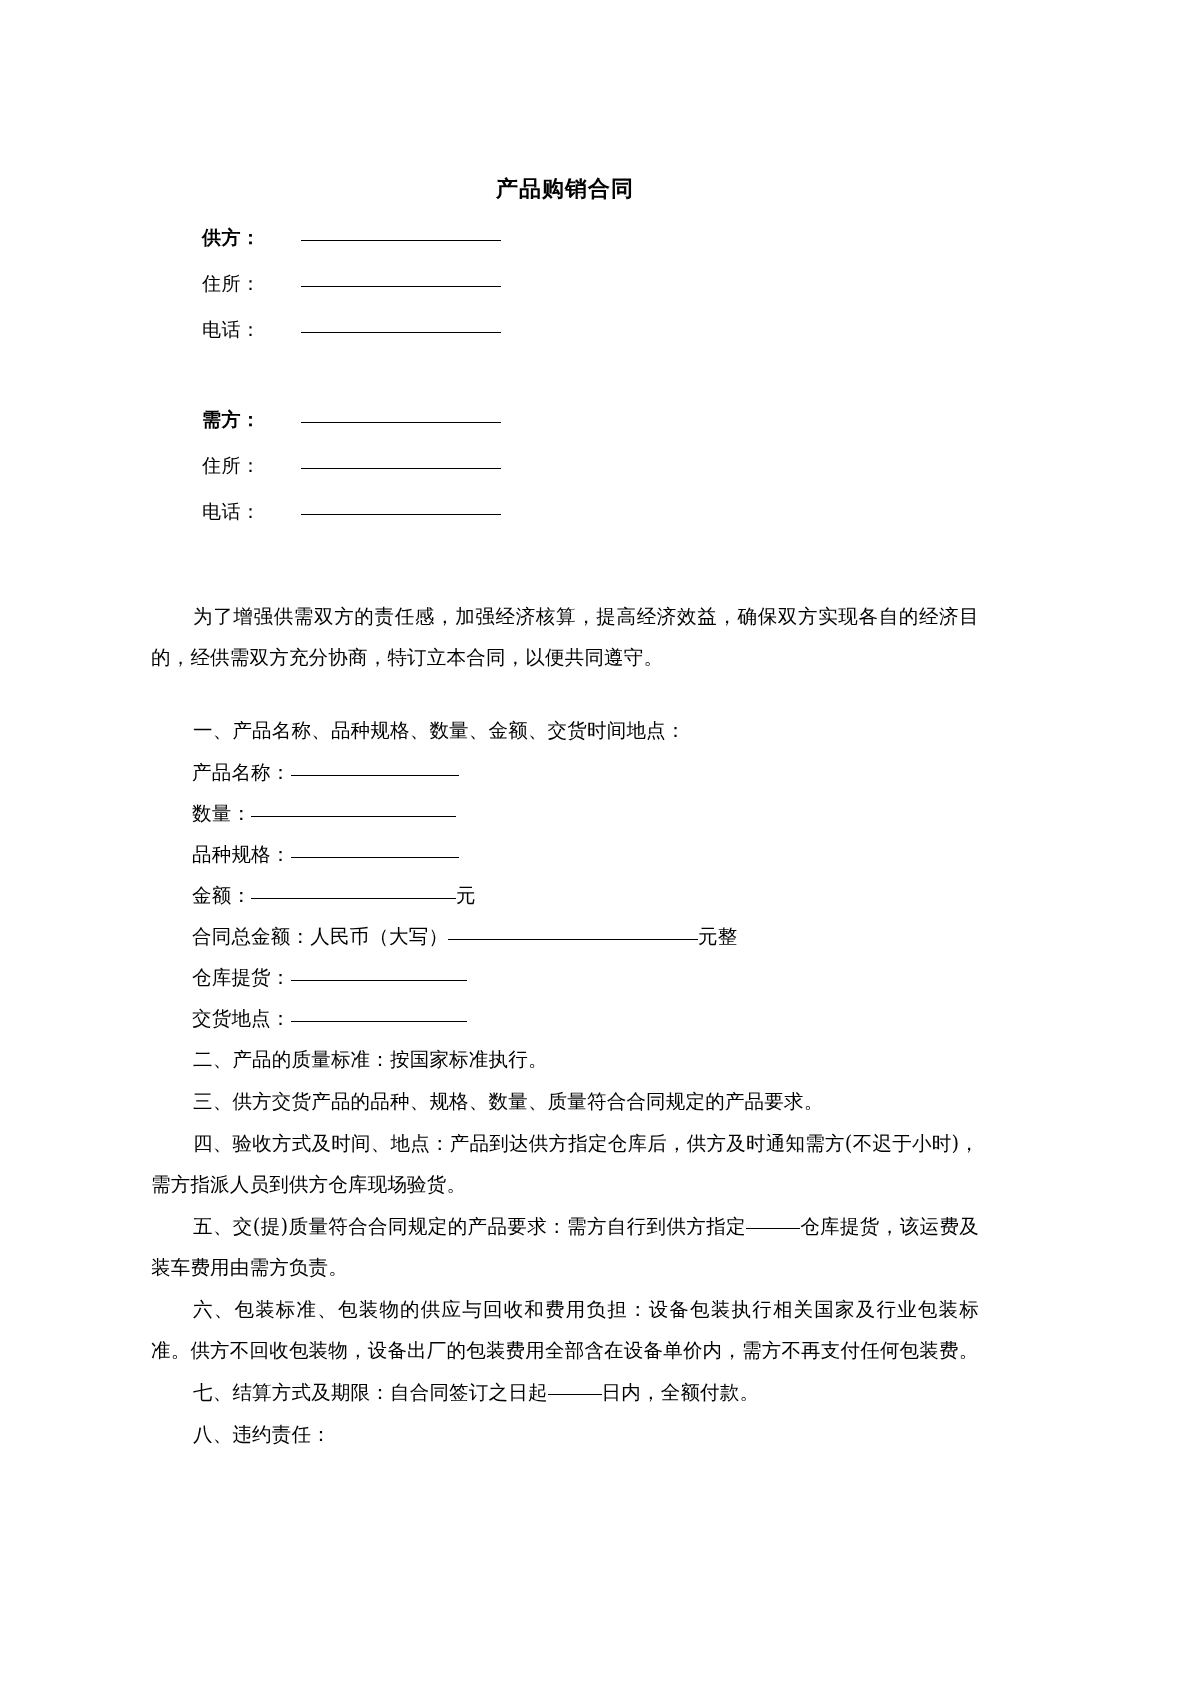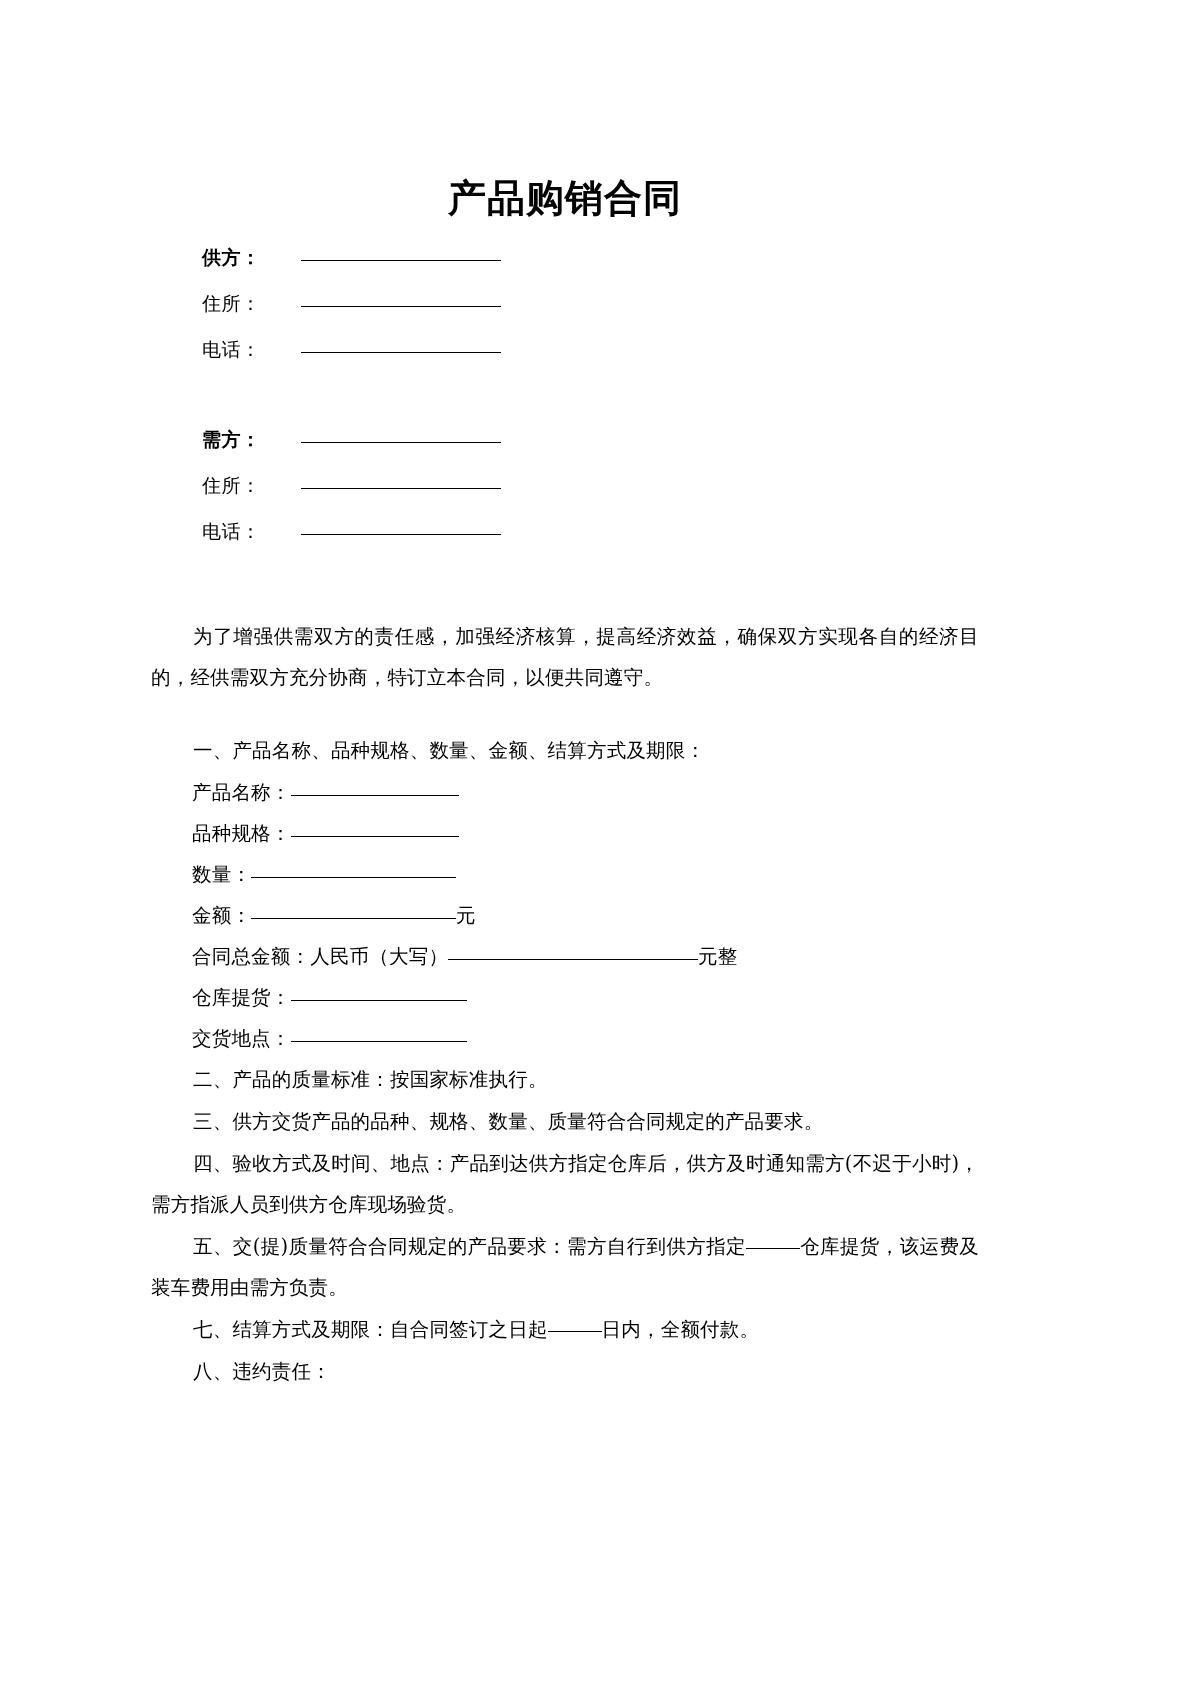--- a/index.html
+++ b/index.html
@@ -25,21 +25,21 @@
     position: absolute;
     left: 150px;
     top: 0;
     width: 830px;
   }
 
   
   .doc-title {
     font-family: "DejaVu Sans", "Liberation Sans", sans-serif;
     font-weight: bold;
-    font-size: 38px;
+    font-size: 22px;
     text-align: center;
     letter-spacing: 1px;
     margin: 0;
     padding-top: 176px;
     line-height: 1.2;
   }
 
   
   .party-block {
     margin-top: 26px;
@@ -154,33 +154,33 @@
         <span class="blank-line bl-200"></span>
       </div>
       <div class="field-row">
         <span class="field-label">电话：</span>
         <span class="blank-line bl-200"></span>
       </div>
     </div>
 
     <p class="para indent intro">为了增强供需双方的责任感，加强经济核算，提高经济效益，确保双方实现各自的经济目的，经供需双方充分协商，特订立本合同，以便共同遵守。</p>
 
-    <p class="para indent section-gap">一、产品名称、品种规格、数量、金额、结算方式及期限：</p>
+    <p class="para indent section-gap">一、产品名称、品种规格、数量、金额、交货时间地点：</p>
 
     <div class="item-row">
       <span class="item-label">产品名称：</span>
       <span class="blank-line bl-170"></span>
     </div>
     <div class="item-row">
+      <span class="item-label">数量：</span>
+      <span class="blank-line bl-205"></span>
+    </div>
+    <div class="item-row">
       <span class="item-label">品种规格：</span>
       <span class="blank-line bl-170"></span>
-    </div>
-    <div class="item-row">
-      <span class="item-label">数量：</span>
-      <span class="blank-line bl-205"></span>
     </div>
     <div class="item-row">
       <span class="item-label">金额：</span>
       <span class="blank-line bl-205"></span>
       <span class="item-suffix">元</span>
     </div>
     <div class="item-row">
       <span class="item-label">合同总金额：人民币（大写）</span>
       <span class="blank-line bl-250"></span>
       <span class="item-suffix">元整</span>
@@ -195,19 +195,20 @@
     </div>
 
     <p class="para indent clause">二、产品的质量标准：按国家标准执行。</p>
 
     <p class="para indent clause">三、供方交货产品的品种、规格、数量、质量符合合同规定的产品要求。</p>
 
     <p class="para indent clause">四、验收方式及时间、地点：产品到达供方指定仓库后，供方及时通知需方(不迟于小时)，需方指派人员到供方仓库现场验货。</p>
 
     <p class="para indent clause"><span>五、交(提)质量符合合同规定的产品要求：需方自行到供方指定</span><span class="inline-blank ib-short"></span><span>仓库提货，该运费及装车费用由需方负责。</span></p>
 
+    <p class="para indent clause">六、包装标准、包装物的供应与回收和费用负担：设备包装执行相关国家及行业包装标准。供方不回收包装物，设备出厂的包装费用全部含在设备单价内，需方不再支付任何包装费。</p>
 
     <p class="para indent clause"><span>七、结算方式及期限：自合同签订之日起</span><span class="inline-blank ib-short"></span><span>日内，全额付款。</span></p>
 
     <p class="para indent clause">八、违约责任：</p>
 
   </div>
 </div>
 
 </body></html>

